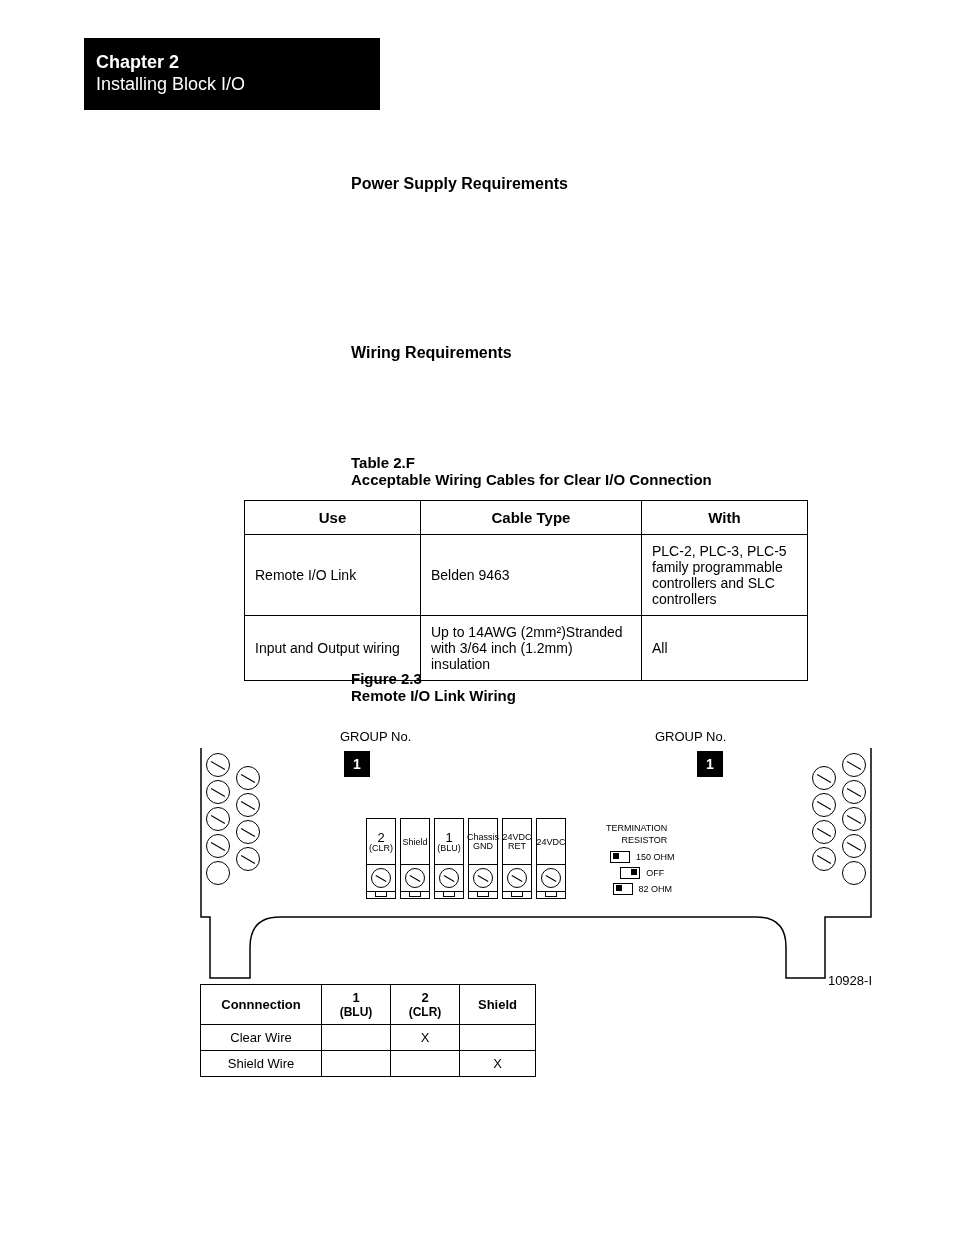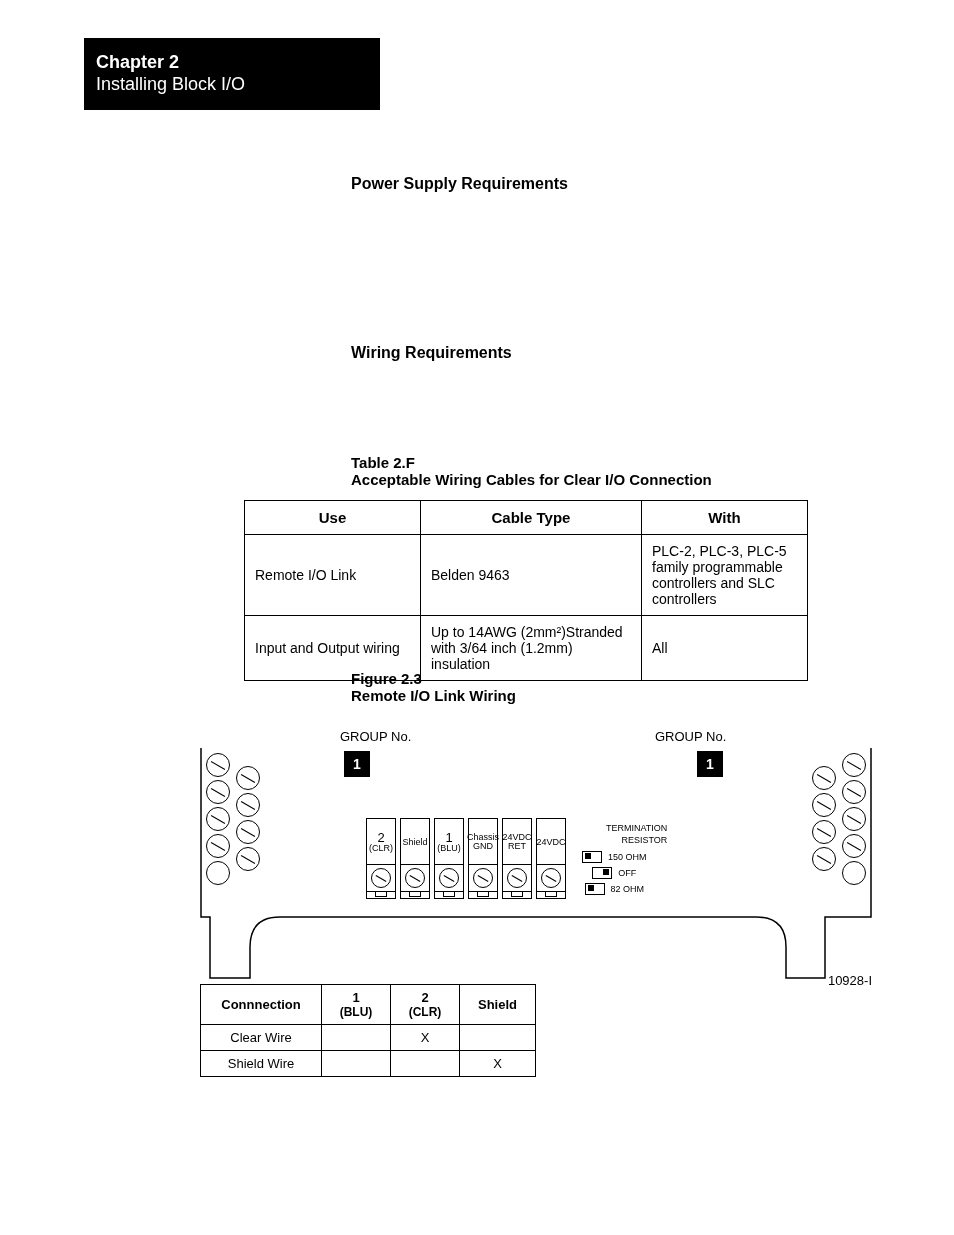--- a/index.html
+++ b/index.html
@@ -209,21 +209,21 @@
   .term-res {
     position: absolute;
     left: 406px;
     top: 100px;
     font-size: 9px;
     line-height: 1.3;
     text-align: right;
   }
   .switch-stack {
     position: absolute;
-    left: 382px;
+    left: 410px;
     top: 128px;
     display: flex;
     flex-direction: column;
     gap: 4px;
     align-items: center;
   }
   .switch-row {
     display: flex;
     align-items: center;
     gap: 6px;

